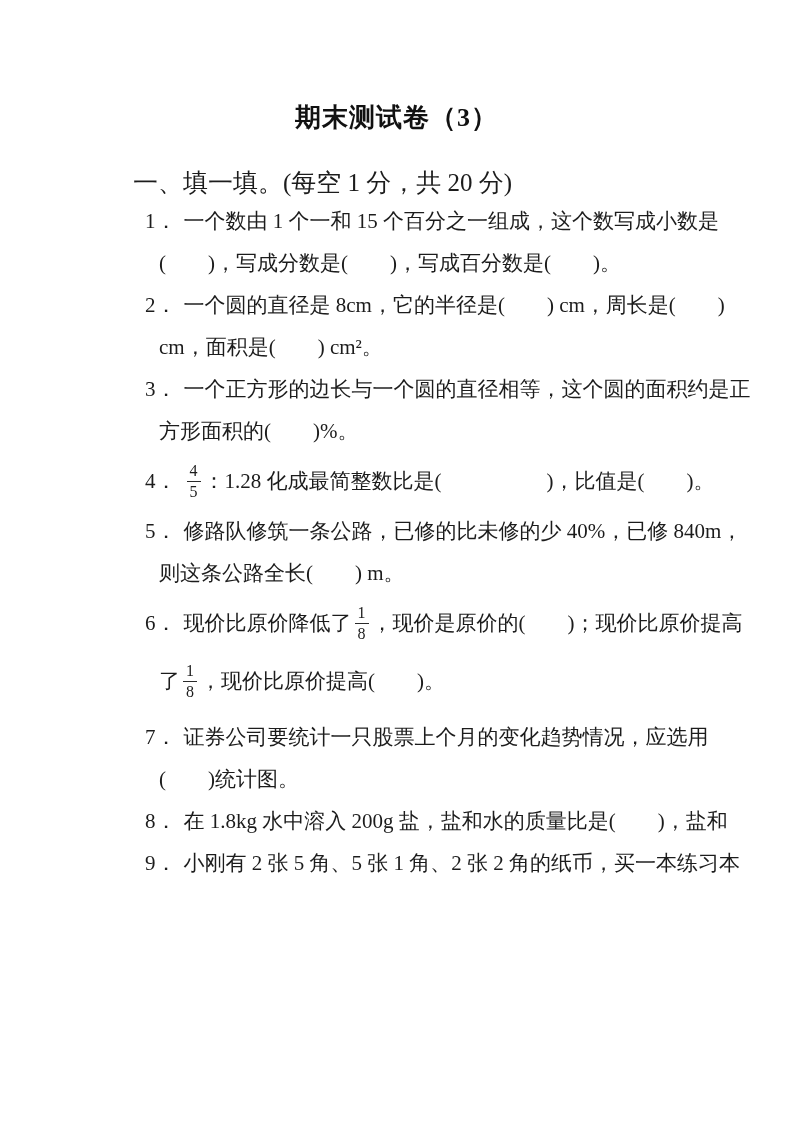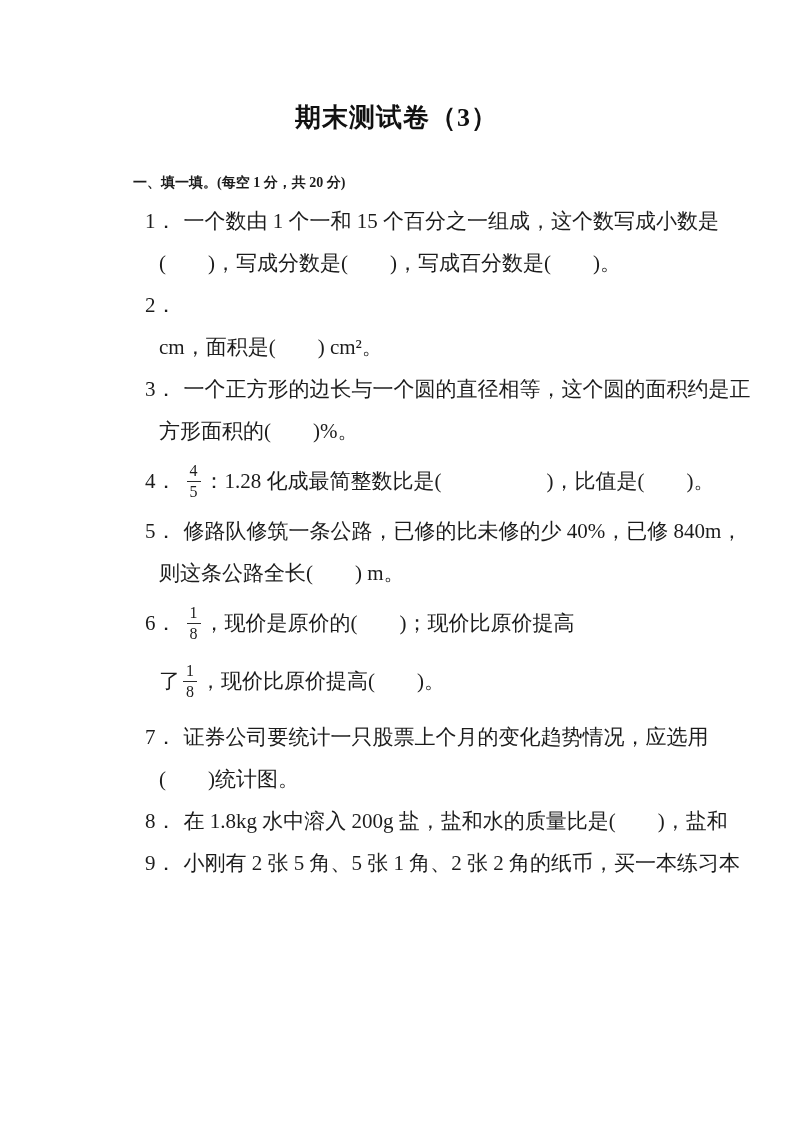--- a/index.html
+++ b/index.html
@@ -24,23 +24,22 @@
     text-align: center;
     font-size: 26px;
     font-weight: 700;
     letter-spacing: 1px;
     color: #111111;
   }
   .section-heading {
     margin: 36px 0 0 133px;
     height: 30px;
     line-height: 30px;
-    font-size: 14px;
+    font-size: 25px;
     white-space: nowrap;
-    font-weight: bold;
   }
   .questions {
     margin: 2px 0 0 145px;
   }
   .q-line {
     display: flex;
     align-items: center;
     min-height: 42px;
     font-size: 21px;
     white-space: nowrap;
@@ -92,20 +91,21 @@
           <span class="q-num">1．</span>
           <span class="q-text">一个数由 1 个一和 15 个百分之一组成，这个数写成小数是</span>
         </div>
         <div class="q-line cont">
           <span class="q-text">(　　)，写成分数是(　　)，写成百分数是(　　)。</span>
         </div>
       </div>
       <div class="question">
         <div class="q-line">
           <span class="q-num">2．</span>
+          <span class="q-text">一个圆的直径是 8cm，它的半径是(　　) cm，周长是(　　)</span>
         </div>
         <div class="q-line cont">
           <span class="q-text">cm，面积是(　　) cm²。</span>
         </div>
       </div>
       <div class="question">
         <div class="q-line">
           <span class="q-num">3．</span>
           <span class="q-text">一个正方形的边长与一个圆的直径相等，这个圆的面积约是正</span>
         </div>
@@ -128,20 +128,21 @@
           <span class="q-num">5．</span>
           <span class="q-text">修路队修筑一条公路，已修的比未修的少 40%，已修 840m，</span>
         </div>
         <div class="q-line cont">
           <span class="q-text">则这条公路全长(　　) m。</span>
         </div>
       </div>
       <div class="question">
         <div class="q-line tall">
           <span class="q-num">6．</span>
+          <span class="q-text">现价比原价降低了</span>
           <span class="frac">
             <span class="num">1</span>
             <span class="den">8</span>
           </span>
           <span class="q-text">，现价是原价的(　　)；现价比原价提高</span>
         </div>
         <div class="q-line cont tall">
           <span class="q-text">了</span>
           <span class="frac">
             <span class="num">1</span>

